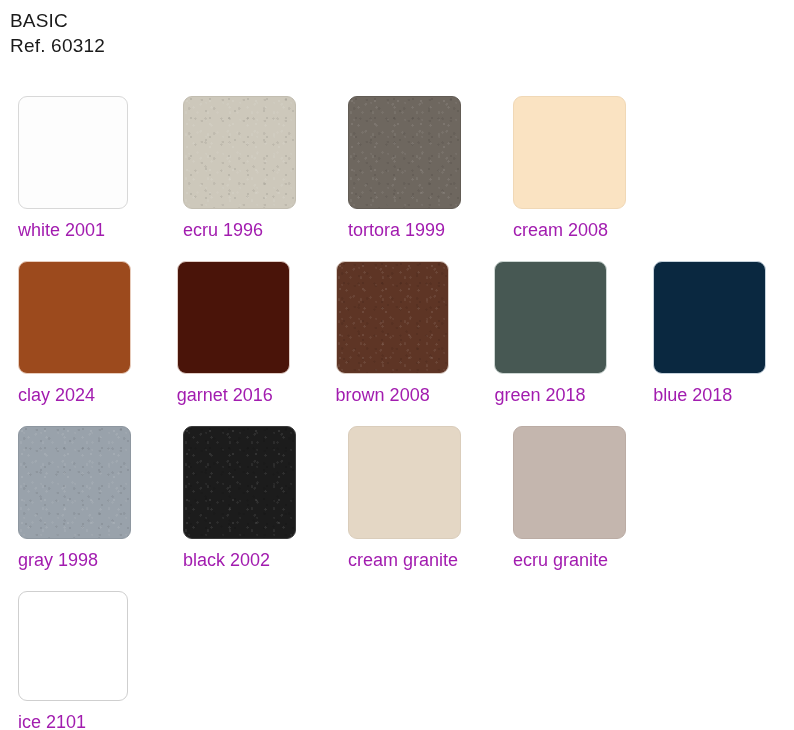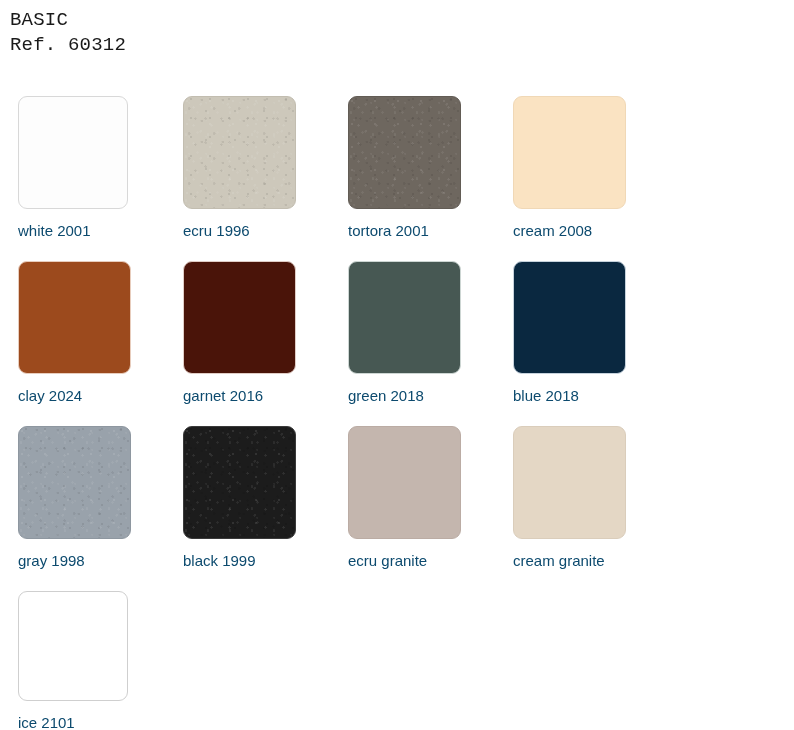--- a/index.html
+++ b/index.html
@@ -13,21 +13,20 @@
     height: 730px;
     font-family: "Liberation Sans", sans-serif;
     color: #000000;
     overflow: hidden;
     position: relative;
   }
 
   
   #catalog-header {
     padding: 8px 0 0 10px;
-    font-family: Liberation Mono, monospace;
   }
   .header-line {
     font-size: 19px;
     line-height: 25px;
     color: #1a1a1a;
     font-weight: 400;
     letter-spacing: 0.2px;
     white-space: nowrap;
   }
 
@@ -79,23 +78,23 @@
       radial-gradient(circle at 44% 83%, rgba(0,0,0,0.14)    0 1.0px, rgba(0,0,0,0) 1.2px),
       radial-gradient(circle at 68% 77%, rgba(255,255,255,0.14) 0 1.1px, rgba(0,0,0,0) 1.3px),
       radial-gradient(circle at 90% 90%, rgba(0,0,0,0.13)    0 1.2px, rgba(0,0,0,0) 1.4px),
       radial-gradient(circle at 30% 33%, rgba(255,255,255,0.12) 0 1.0px, rgba(0,0,0,0) 1.2px);
     background-size: 23px 23px, 19px 19px, 27px 27px, 21px 21px,
                      25px 25px, 18px 18px, 29px 29px, 22px 22px,
                      26px 26px, 20px 20px, 24px 24px, 17px 17px;
   }
   .swatch-label {
     margin-top: 14px;
-    font-size: 15px;
+    font-size: 18px;
     line-height: 15px;
-    color: #0c4a6e;
+    color: #a21caf;
     white-space: nowrap;
   }
 </style>
 </head>
 <body>
 
 <div id="catalog-header">
   <div class="header-line">BASIC</div>
   <div class="header-line">Ref. 60312</div>
 </div>
@@ -105,61 +104,65 @@
       <div class="swatch-cell">
         <div class="swatch-chip" style="width: 110px; height: 113px; background: rgb(253, 253, 253); border: 1px solid rgb(216, 216, 216);"></div>
         <div class="swatch-label">white 2001</div>
       </div>
       <div class="swatch-cell">
         <div class="swatch-chip textured" style="width: 113px; height: 113px; background: rgb(205, 200, 187); border: 1px solid rgb(194, 189, 176);"></div>
         <div class="swatch-label">ecru 1996</div>
       </div>
       <div class="swatch-cell">
         <div class="swatch-chip textured" style="width: 113px; height: 113px; background: rgb(110, 103, 95); border: 1px solid rgb(98, 92, 85);"></div>
-        <div class="swatch-label">tortora 2001</div>
+        <div class="swatch-label">tortora 1999</div>
       </div>
       <div class="swatch-cell">
         <div class="swatch-chip" style="width: 113px; height: 113px; background: rgb(250, 227, 194); border: 1px solid rgb(240, 216, 182);"></div>
         <div class="swatch-label">cream 2008</div>
       </div>
     </div>
     <div class="swatch-row">
       <div class="swatch-cell">
         <div class="swatch-chip" style="width: 113px; height: 113px; background: rgb(156, 74, 29); border: 1px solid rgb(232, 205, 189);"></div>
         <div class="swatch-label">clay 2024</div>
       </div>
       <div class="swatch-cell">
         <div class="swatch-chip" style="width: 113px; height: 113px; background: rgb(74, 20, 9); border: 1px solid rgb(224, 205, 198);"></div>
         <div class="swatch-label">garnet 2016</div>
+      </div>
+      <div class="swatch-cell">
+        <div class="swatch-chip textured" style="width: 113px; height: 113px; background: rgb(94, 53, 37); border: 1px solid rgb(220, 206, 198);"></div>
+        <div class="swatch-label">brown 2008</div>
       </div>
       <div class="swatch-cell">
         <div class="swatch-chip" style="width: 113px; height: 113px; background: rgb(71, 88, 83); border: 1px solid rgb(205, 214, 211);"></div>
         <div class="swatch-label">green 2018</div>
       </div>
       <div class="swatch-cell">
         <div class="swatch-chip" style="width: 113px; height: 113px; background: rgb(10, 40, 64); border: 1px solid rgb(198, 210, 220);"></div>
         <div class="swatch-label">blue 2018</div>
       </div>
     </div>
     <div class="swatch-row">
       <div class="swatch-cell">
         <div class="swatch-chip textured" style="width: 113px; height: 113px; background: rgb(153, 162, 171); border: 1px solid rgb(142, 151, 160);"></div>
         <div class="swatch-label">gray 1998</div>
       </div>
       <div class="swatch-cell">
         <div class="swatch-chip textured" style="width: 113px; height: 113px; background: rgb(28, 28, 28); border: 1px solid rgb(58, 58, 58);"></div>
-        <div class="swatch-label">black 1999</div>
+        <div class="swatch-label">black 2002</div>
+      </div>
+      <div class="swatch-cell">
+        <div class="swatch-chip" style="width: 113px; height: 113px; background: rgb(228, 215, 197); border: 1px solid rgb(218, 205, 187);"></div>
+        <div class="swatch-label">cream granite</div>
       </div>
       <div class="swatch-cell">
         <div class="swatch-chip" style="width: 113px; height: 113px; background: rgb(196, 182, 174); border: 1px solid rgb(187, 172, 164);"></div>
         <div class="swatch-label">ecru granite</div>
-      </div>
-      <div class="swatch-cell">
-        <div class="swatch-chip" style="width: 113px; height: 113px; background: rgb(228, 215, 197); border: 1px solid rgb(218, 205, 187);"></div>
-        <div class="swatch-label">cream granite</div>
       </div>
     </div>
     <div class="swatch-row">
       <div class="swatch-cell">
         <div class="swatch-chip" style="width: 110px; height: 110px; background: rgb(255, 255, 255); border: 1px solid rgb(207, 207, 207);"></div>
         <div class="swatch-label">ice 2101</div>
       </div>
     </div>
   </div>
 

